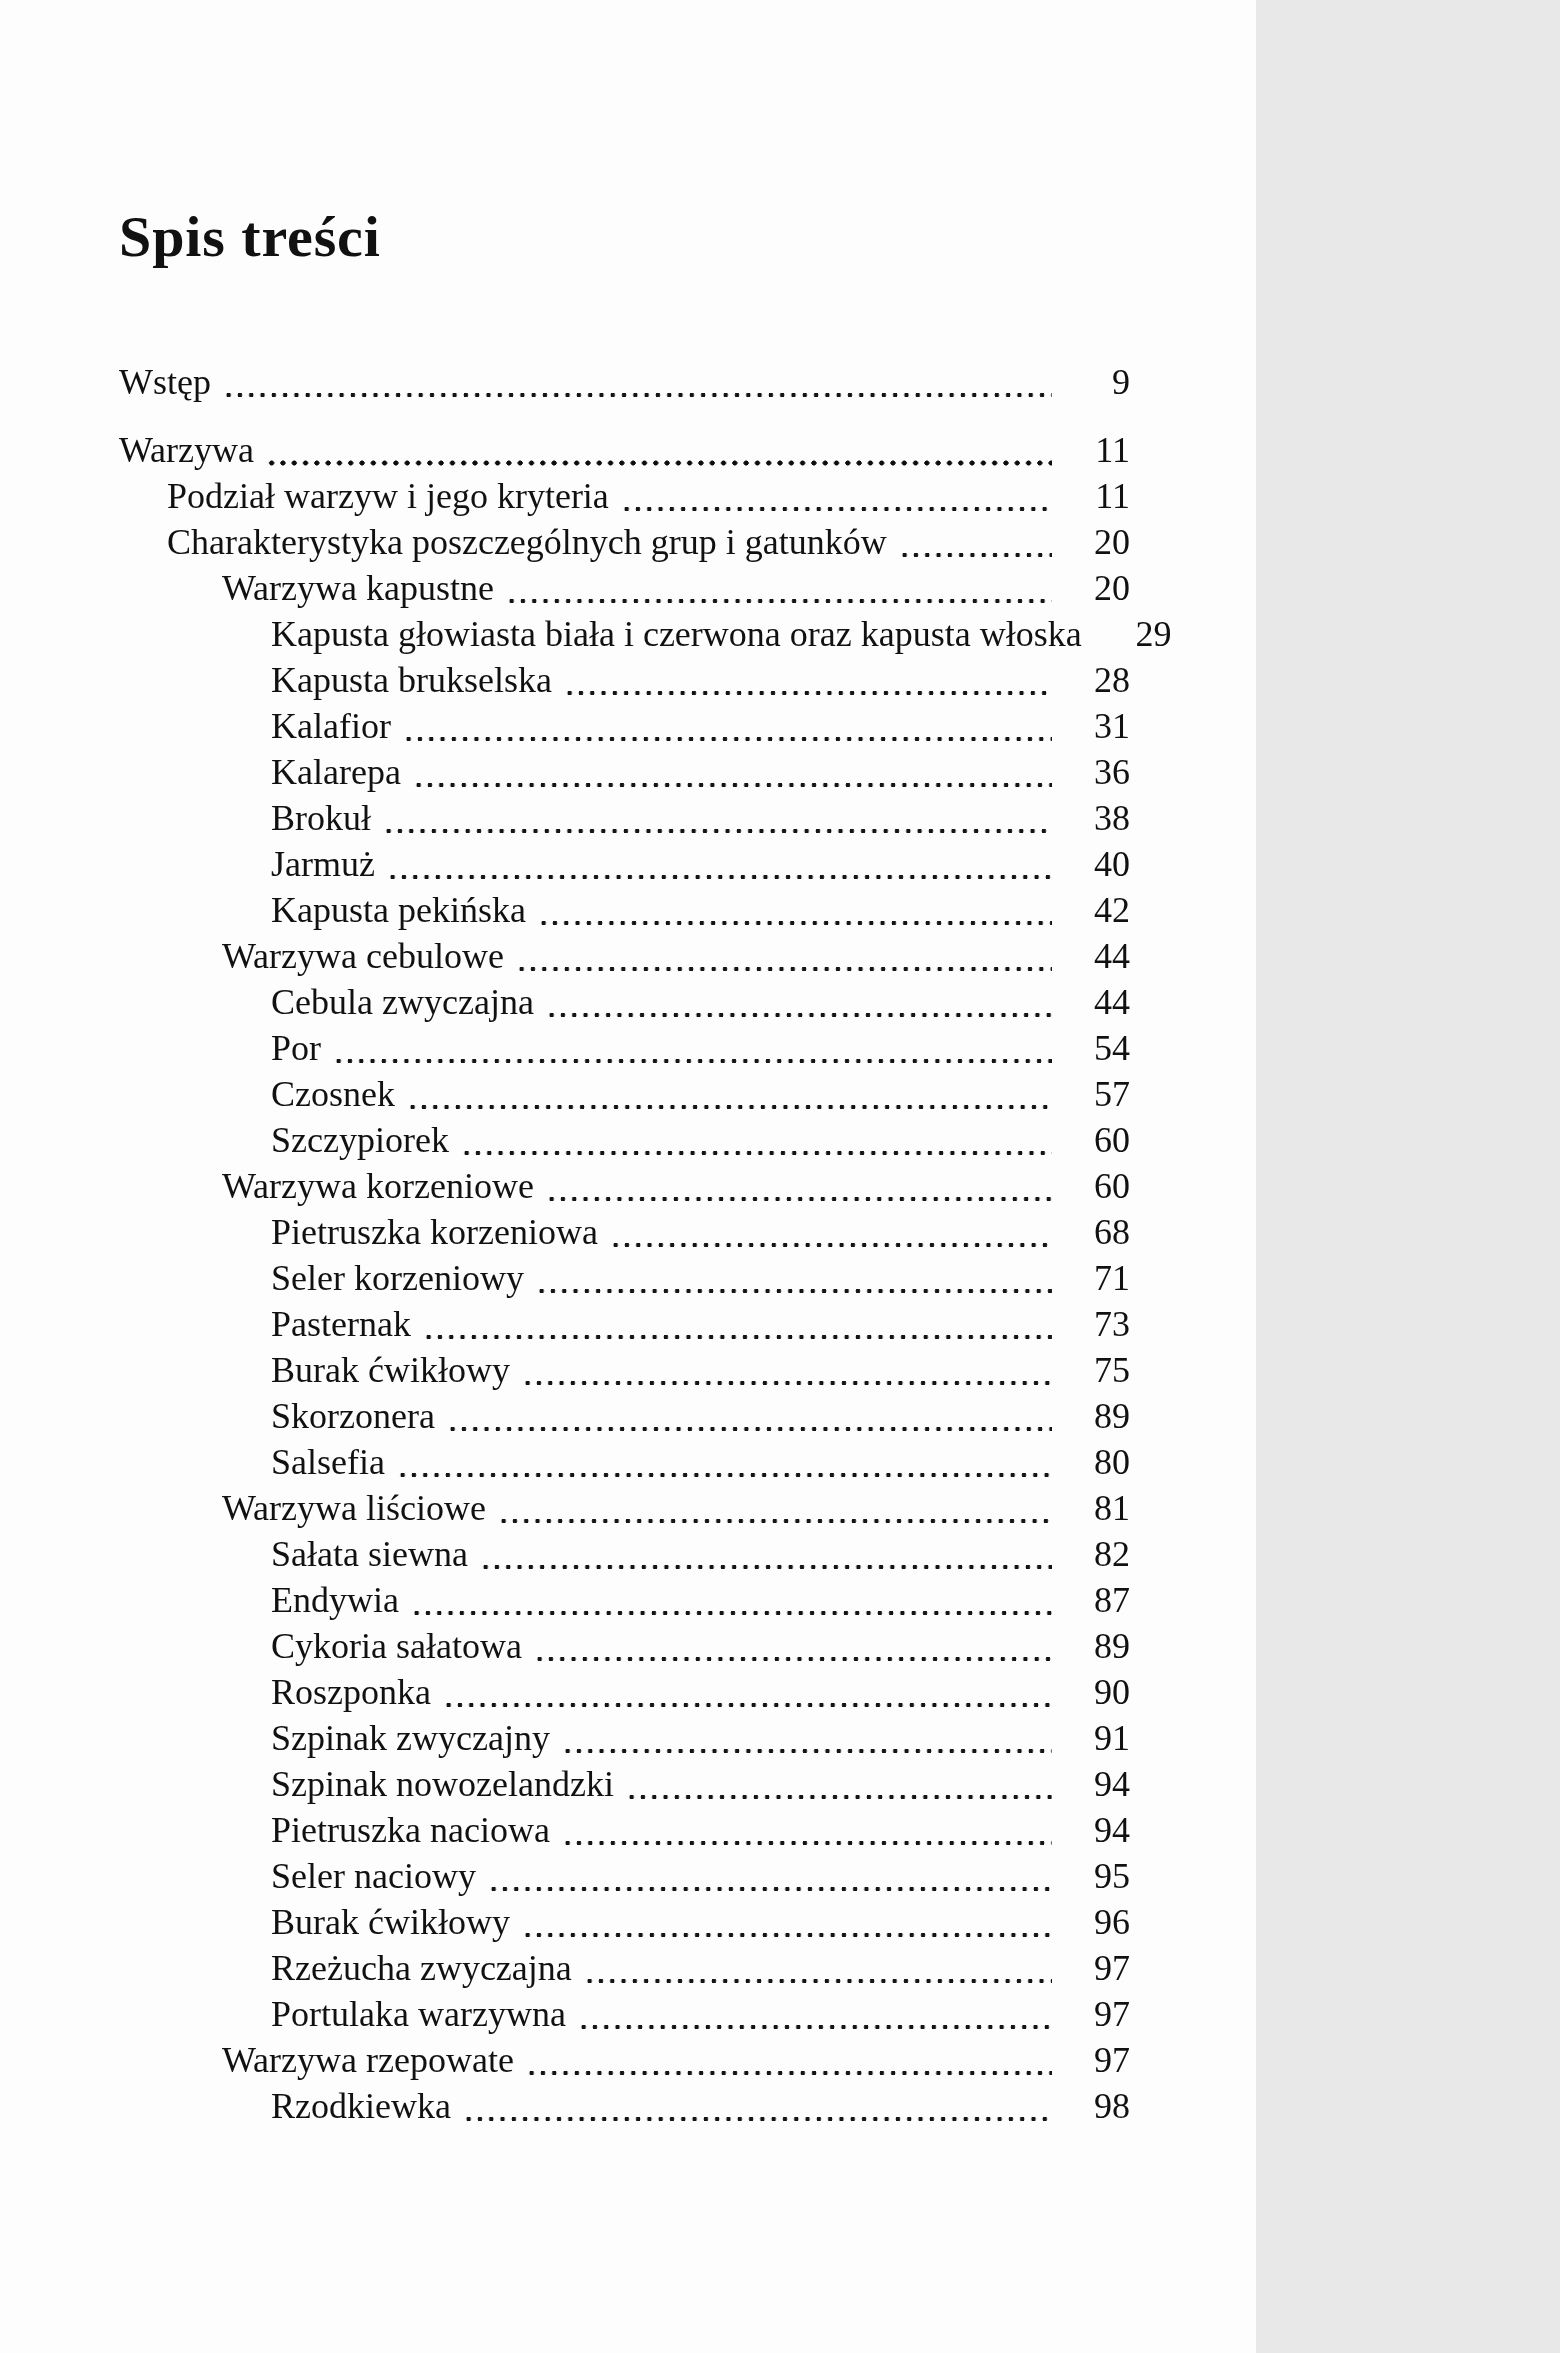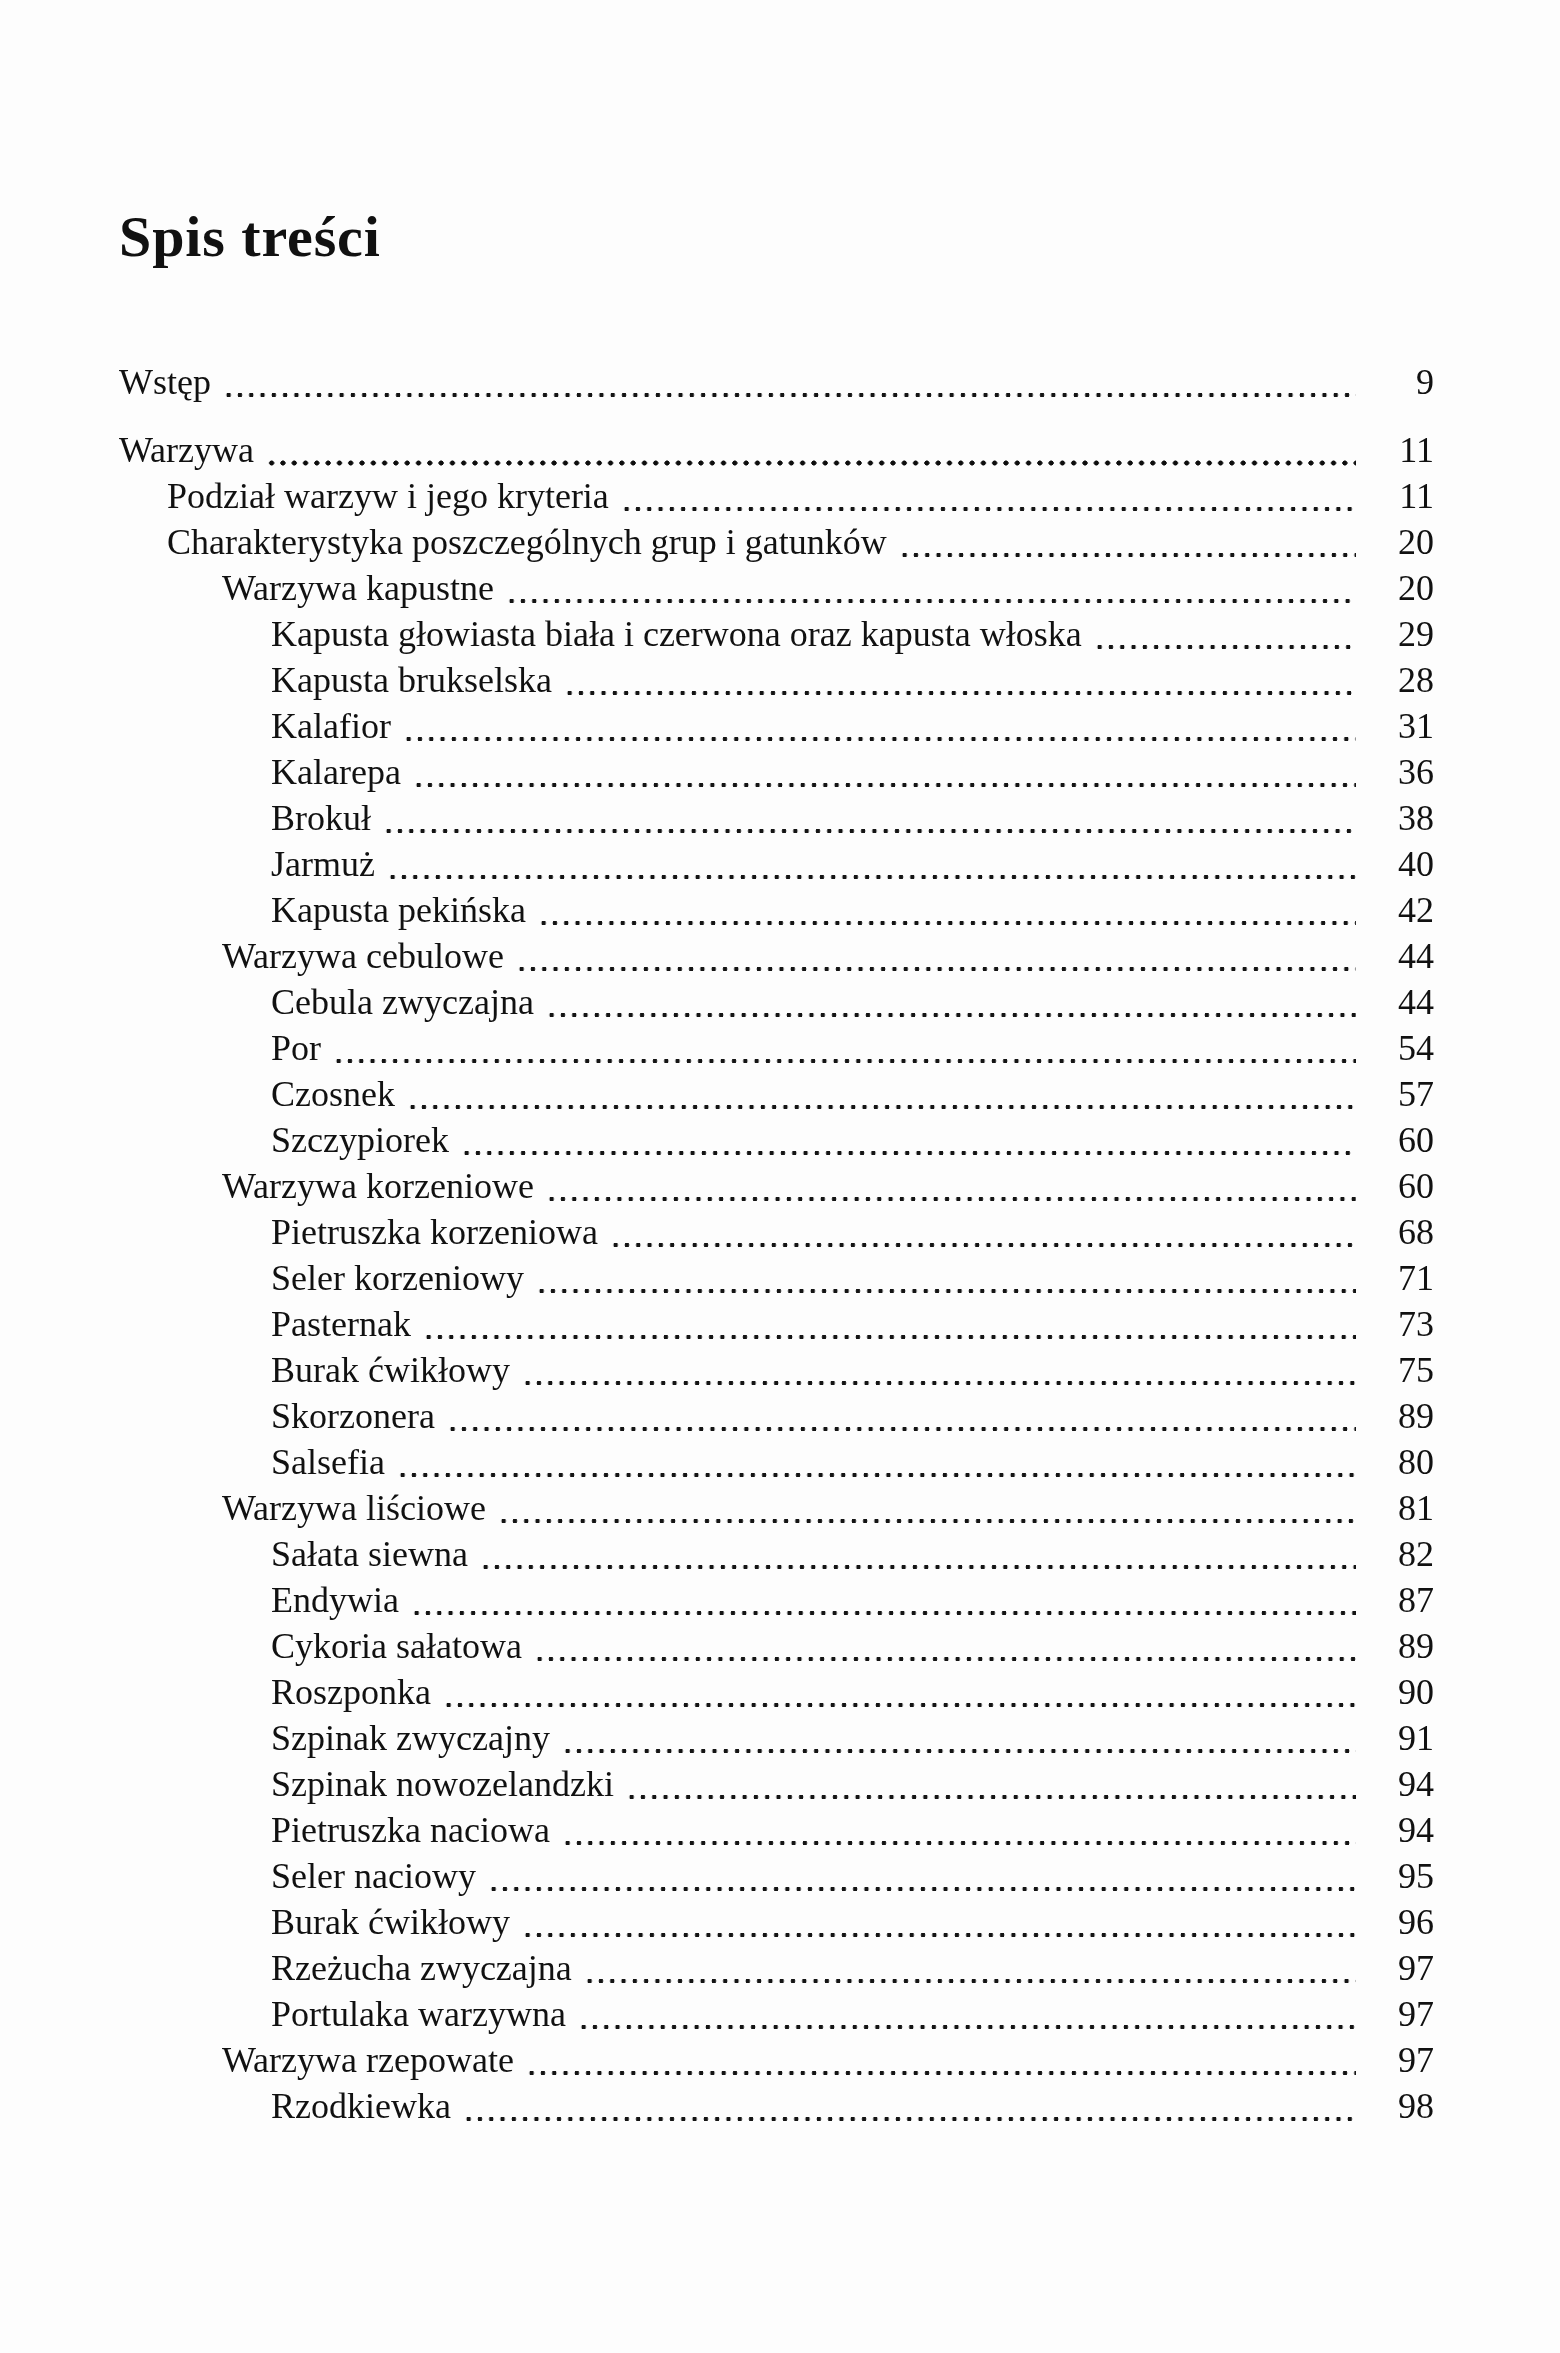--- a/index.html
+++ b/index.html
@@ -2,21 +2,21 @@
 <html style="font-size:14px"><head>
 <meta charset="utf-8">
 <style>
   html, body {
     margin: 0;
     padding: 0;
     background: #e8e8e8;
   }
   .page {
     position: relative;
-    width: 1560px;
+    width: 1256px;
     height: 2354px;
     background: #fdfdfd;
     box-sizing: border-box;
     padding: 208px 126px 0 119px;
     font-family: "Liberation Serif", "DejaVu Serif", serif;
     color: #111;
     overflow: hidden;
   }
   .doc-title {
     margin: 0 0 93px 0;
@@ -28,21 +28,20 @@
   .toc {
     width: 100%;
   }
   .row {
     display: flex;
     align-items: baseline;
     height: 46px;
     font-size: 36px;
     line-height: 46px;
     white-space: nowrap;
-    justify-content: center;
   }
   .row.gap-before { margin-top: 21.7px; }
   .lvl-0 { padding-left: 0; }
   .lvl-1 { padding-left: 48px; }
   .lvl-2 { padding-left: 103px; }
   .lvl-3 { padding-left: 152px; }
   .label { flex: 0 0 auto; }
   .leader {
     flex: 1 1 auto;
     align-self: flex-end;

